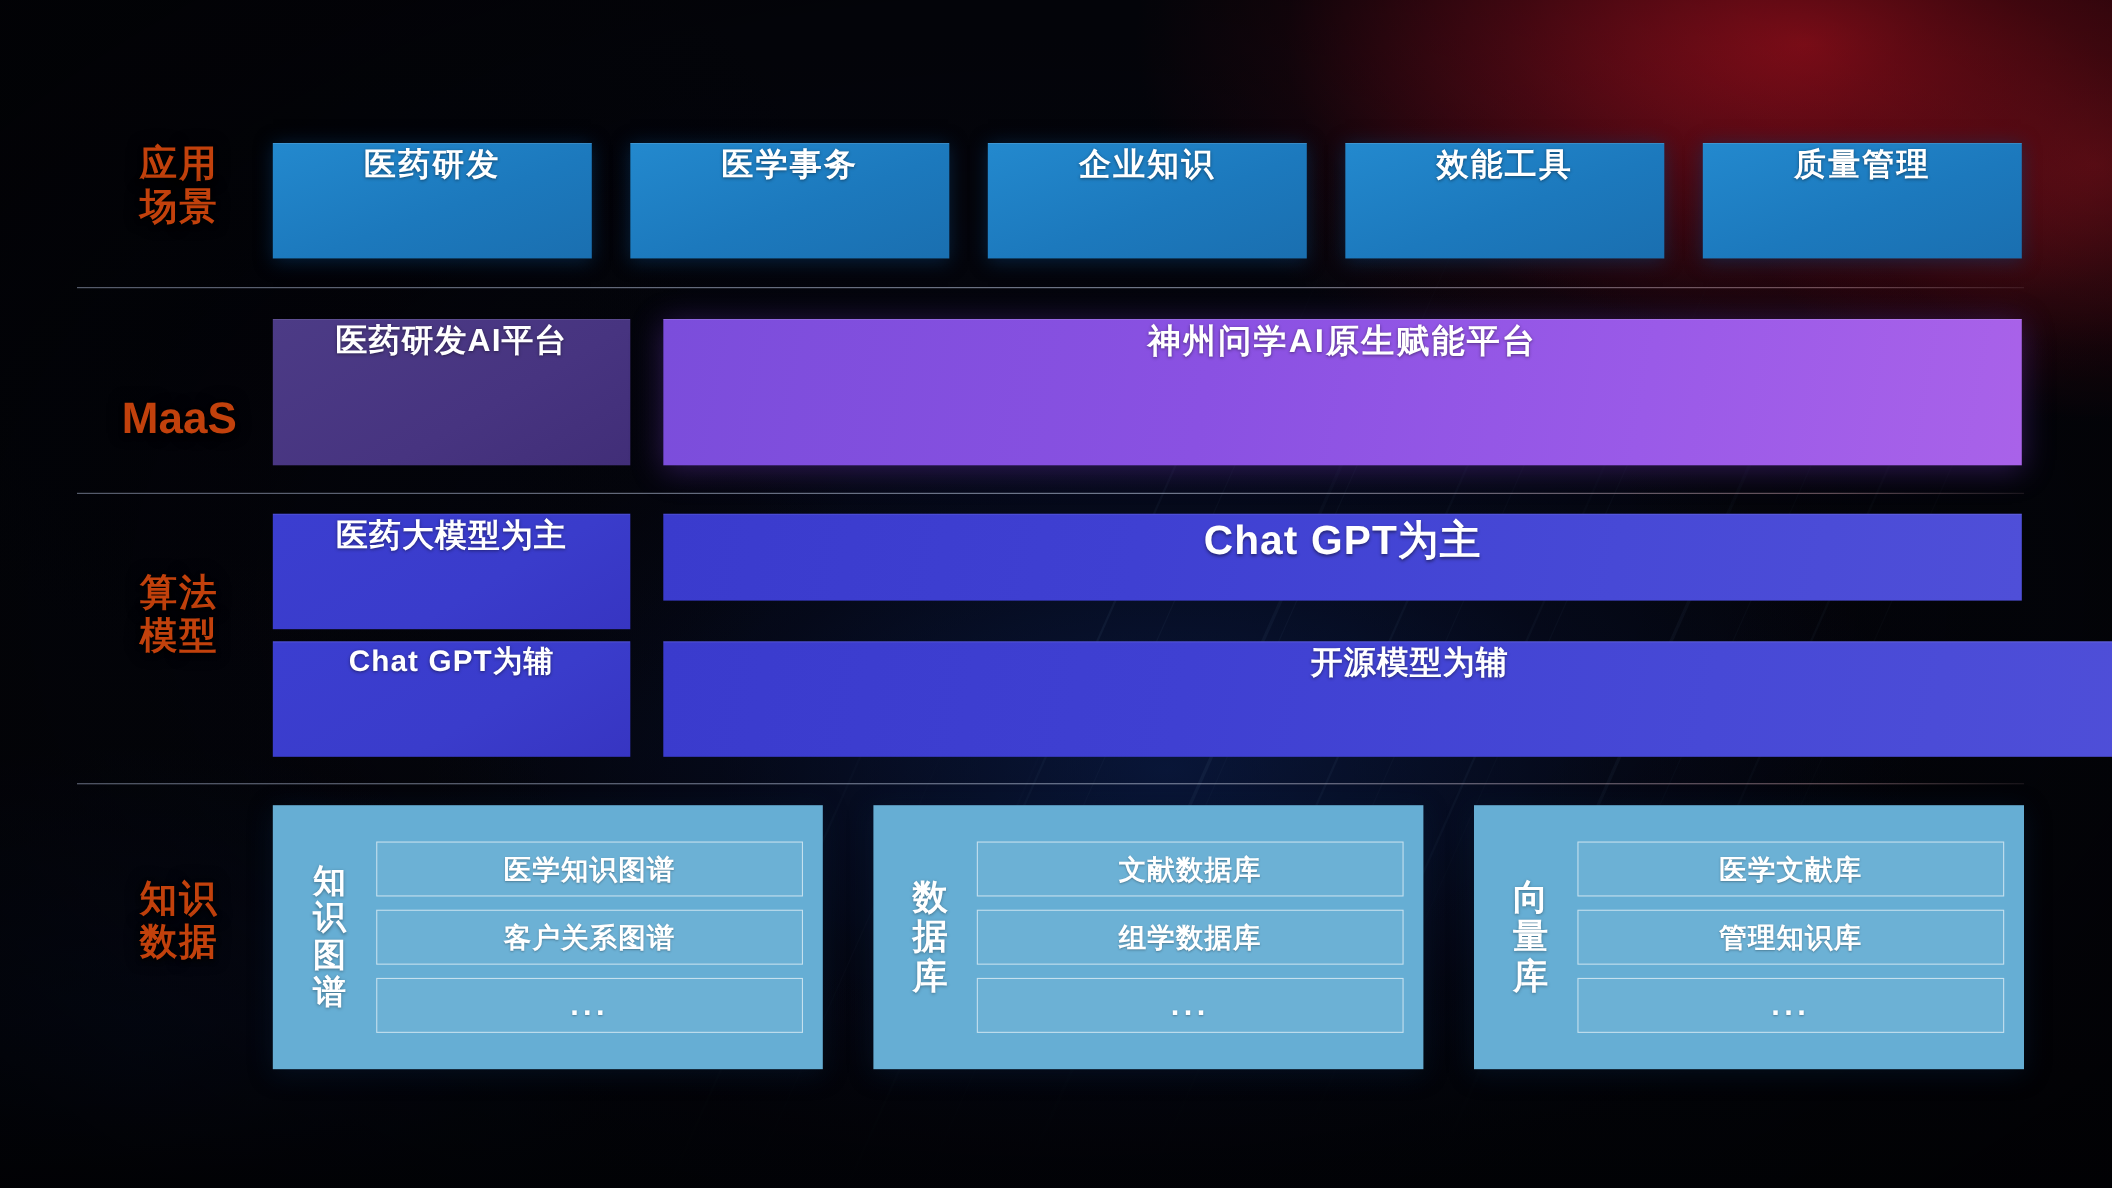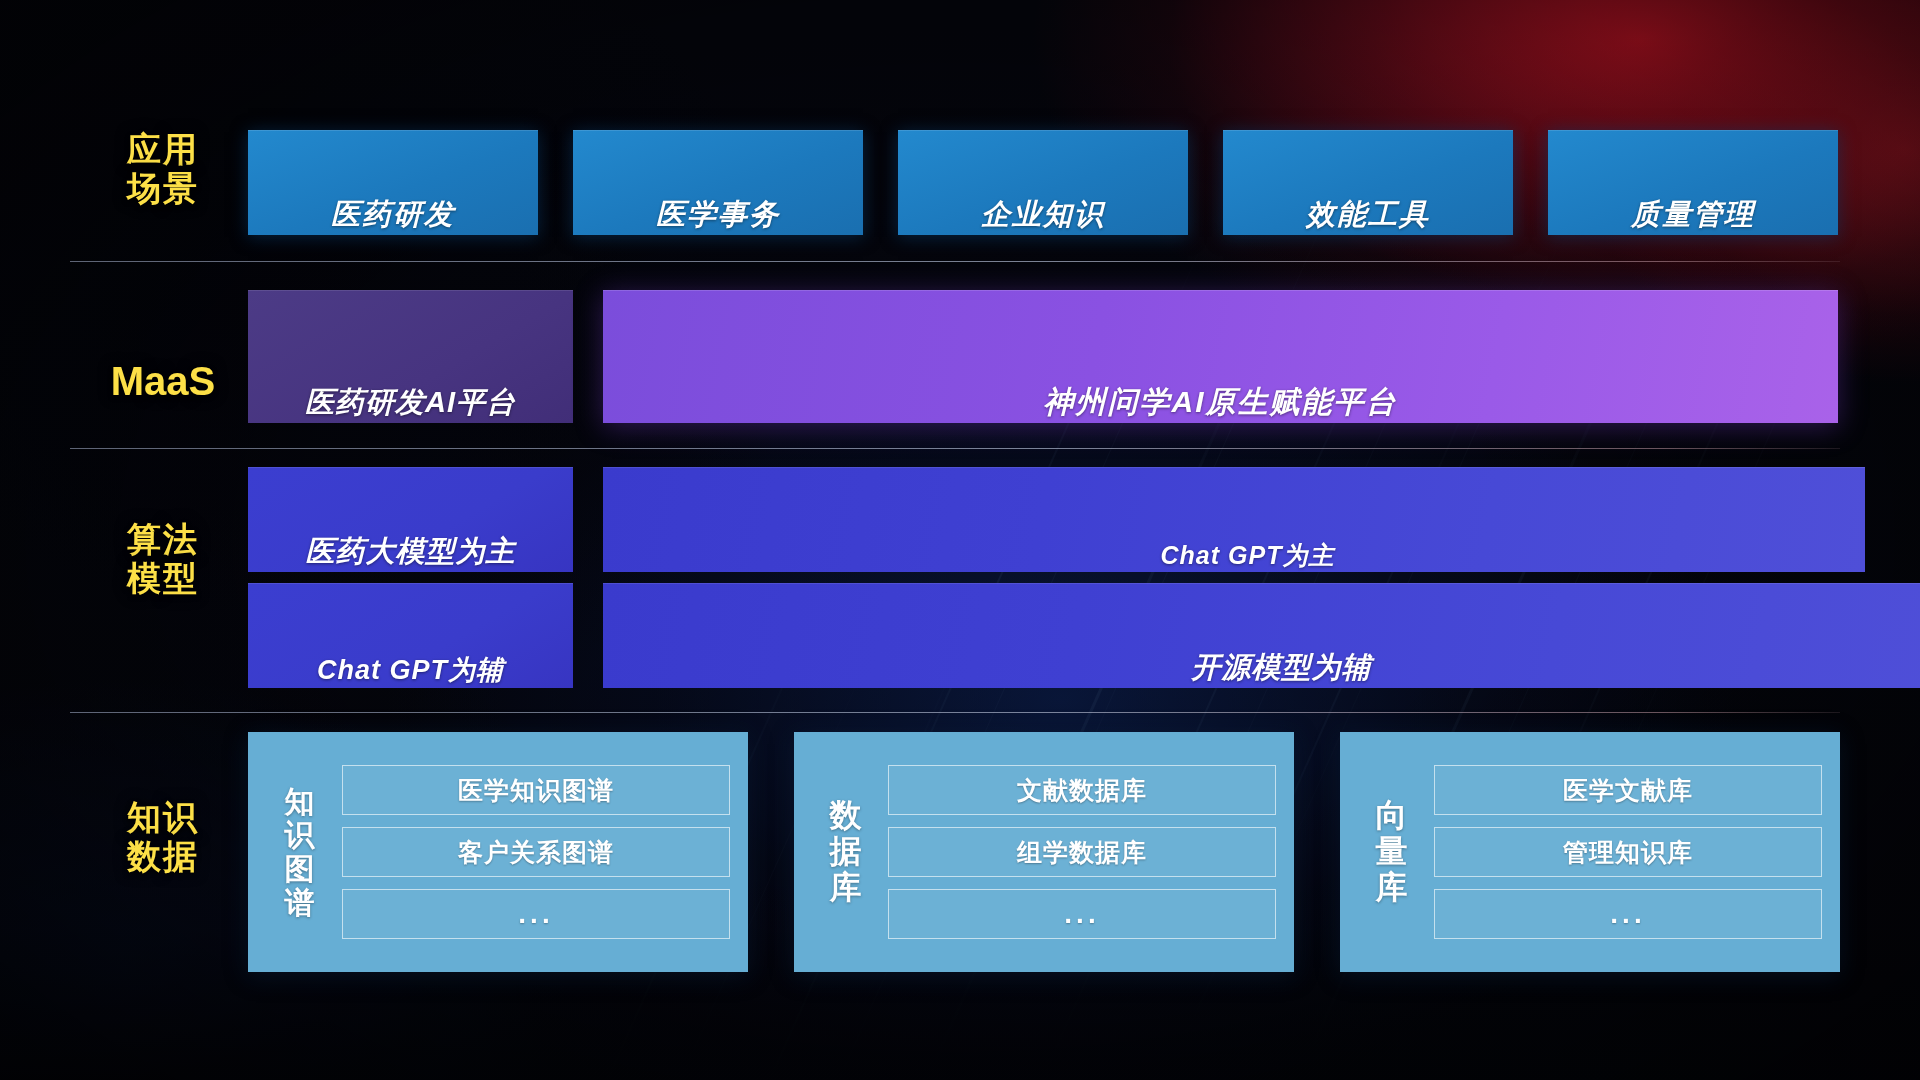--- a/index.html
+++ b/index.html
@@ -31,29 +31,29 @@
   .vignette{
     background:radial-gradient(ellipse 1250px 760px at 960px 540px, rgba(0,0,0,0) 40%, rgba(0,0,0,.55) 100%);
   }
 
   
   #content{position:absolute;left:0;top:0;width:1920px;height:1080px;}
 
   .tier{position:absolute;left:0;width:1920px;}
   .tier-label{
     position:absolute;left:88px;width:150px;text-align:center;
-    color:#fde047;font-weight:bold;letter-spacing:2px;line-height:1.16;
+    color:#c2410c;font-weight:bold;letter-spacing:2px;line-height:1.16;
     text-shadow:0 0 14px rgba(0,0,0,.9),0 2px 5px rgba(0,0,0,.85);
   }
   .divider{position:absolute;left:70px;width:1770px;height:1px;
            background:linear-gradient(90deg,rgba(150,160,185,.62) 0%,rgba(168,178,200,.72) 55%,rgba(190,150,160,.55) 90%,rgba(150,120,130,.18) 100%);}
 
-  .box{position:absolute;display:flex;align-items:flex-end;justify-content:center;
+  .box{position:absolute;display:flex;align-items:flex-start;justify-content:center;
        color:#fff;font-weight:bold;text-align:center;
-       text-shadow:0 1px 3px rgba(0,0,0,.45);font-style:italic;}
+       text-shadow:0 1px 3px rgba(0,0,0,.45);}
 
   
   .scn{background:linear-gradient(160deg,#2389ce 0%,#1c79bd 55%,#1a6fb0 100%);
        box-shadow:0 2px 16px rgba(10,60,110,.55), inset 0 1px 0 rgba(255,255,255,.12);}
 
   
   .maas-left{background:linear-gradient(150deg,#4c3b86 0%,#473480 60%,#412e78 100%);
              box-shadow:inset 0 1px 0 rgba(255,255,255,.10);}
   .maas-right{background:linear-gradient(100deg,#7b4ddb 0%,#8a51e2 40%,#9a5ae8 72%,#a962e9 100%);
               box-shadow:0 4px 26px rgba(110,55,190,.40), inset 0 1px 0 rgba(255,255,255,.14);}
@@ -153,21 +153,21 @@
 
     <div class="tier">
       <div class="tier-label" style="top:520px;font-size:34px;">
         <div>算法</div>
         <div>模型</div>
       </div>
 
       <div class="box alg-left" style="left:248px;top:467px;width:325px;height:105px;font-size:29px;letter-spacing:1px;">
         <span>医药大模型为主</span>
       </div>
-      <div class="box alg-right" style="left:603px;top:467px;width:1235px;height:105px;font-size:25px;letter-spacing:1px;padding-left:27px;">
+      <div class="box alg-right" style="left:603px;top:467px;width:1235px;height:79px;font-size:37px;letter-spacing:1px;">
         <span>Chat GPT为主</span>
       </div>
 
       <div class="box alg-left" style="left:248px;top:583px;width:325px;height:105px;font-size:27px;letter-spacing:1px;">
         <span>Chat GPT为辅</span>
       </div>
       <div class="box alg-right" style="left:603px;top:583px;width:1357px;height:105px;font-size:29px;letter-spacing:1px;">
         <span>开源模型为辅</span>
       </div>
     </div>

